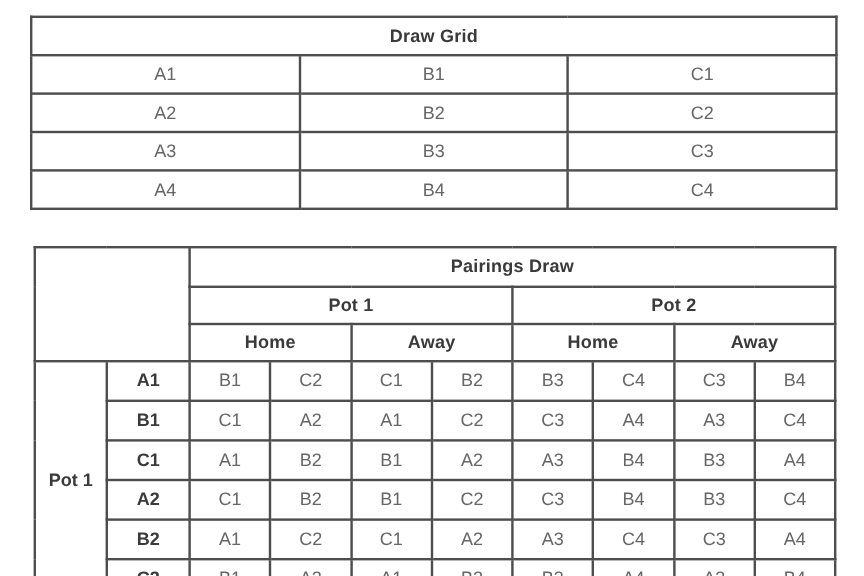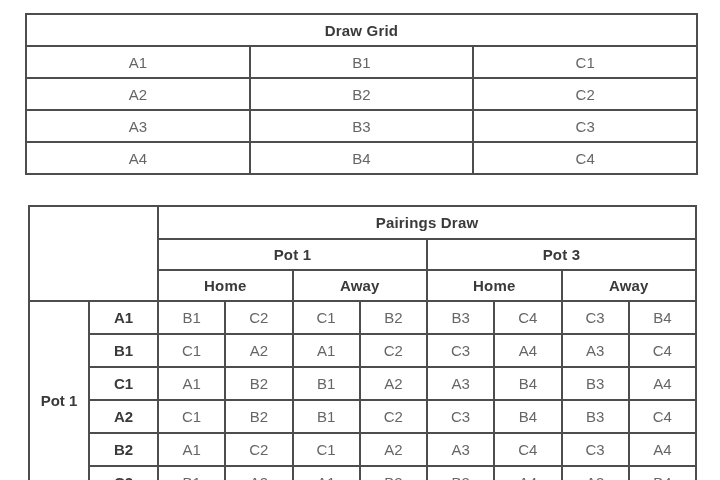--- a/index.html
+++ b/index.html
@@ -107,21 +107,21 @@
         <col>
         <col>
     </colgroup>
     <thead>
       <tr class="title-row">
         <th class="blank" colspan="2" rowspan="3"></th>
         <th colspan="8">Pairings Draw</th>
       </tr>
       <tr>
         <th colspan="4">Pot 1</th>
-        <th colspan="4">Pot 3</th>
+        <th colspan="4">Pot 2</th>
       </tr>
       <tr>
         <th colspan="2">Home</th>
         <th colspan="2">Away</th>
         <th colspan="2">Home</th>
         <th colspan="2">Away</th>
       </tr>
     </thead>
     <tbody>
         <tr>

